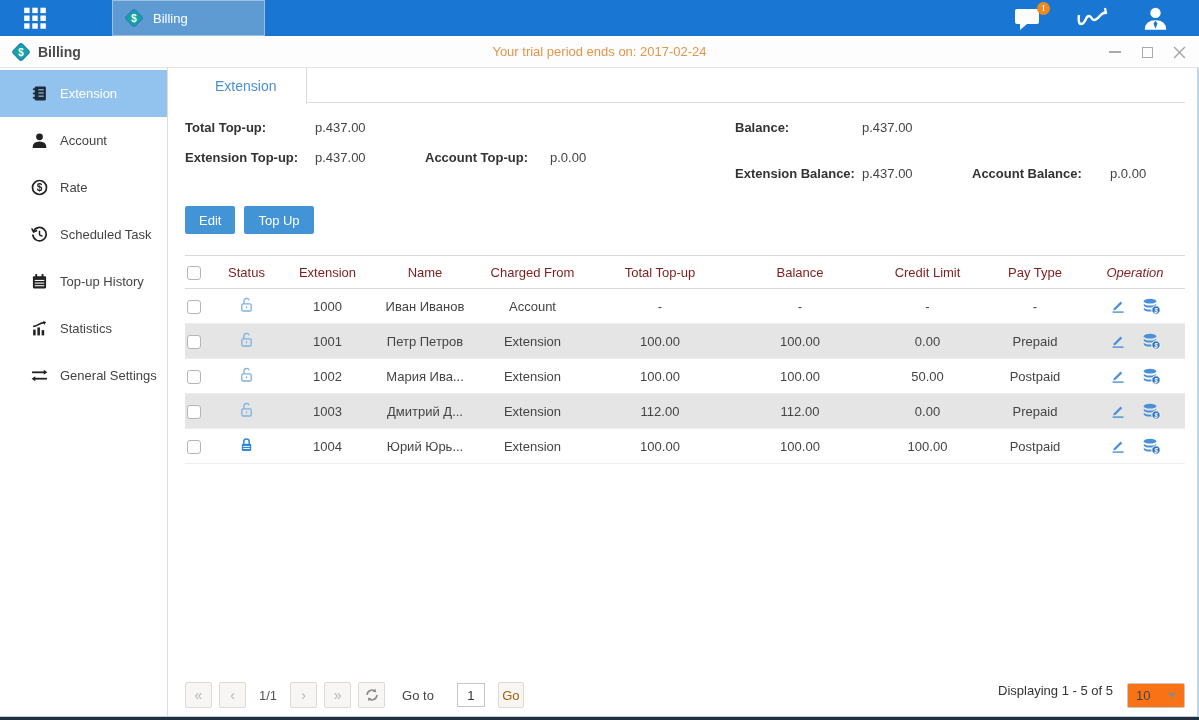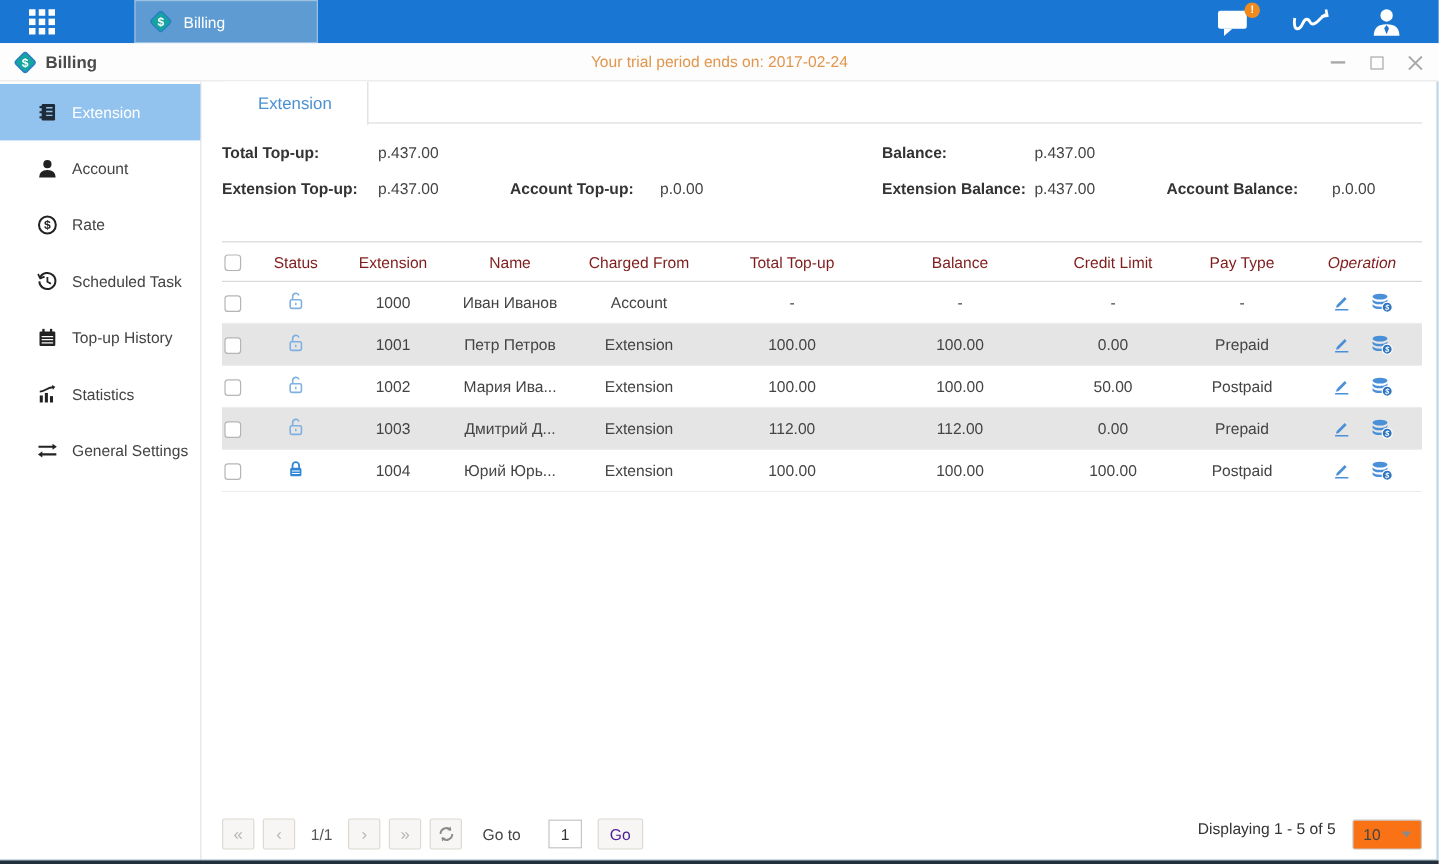--- a/index.html
+++ b/index.html
@@ -39,21 +39,21 @@
   .tab { height:36px; margin-bottom:-1px; background:#fff; border-right:1px solid #dcdcdc; padding:0 30px; display:flex; align-items:center; font-size:14px; color:#4a90d2; cursor:pointer; }
 
   
   .summary { display:flex; margin-top:17px; font-size:13px;gap:40px; }
   .sum-left { width:510px; }
   .sum-right { flex:1; }
   .sum-row { display:flex; margin-bottom:15px; align-items:baseline; }
   .sum-label { font-weight:bold; color:#333; }
   .sum-val { color:#444; }
   .sum-left .l1 { width:130px; } .sum-left .v1 { width:110px; } .sum-left .l2 { width:125px; }
-  .sum-right .l1 { width:127px; } .sum-right .v1 { width:110px; } .sum-right .l2 { width:138px; }
+  .sum-right .l1 { width:127px; } .sum-right .v1 { width:110px; } .sum-right .l2 { width:138px;margin-top:16px; }
 
   
   .btnrow { margin-top:10px; display:flex; gap:9px; }
   .btn { background:#4394d7; color:#fff; font-size:13px; border:none; border-radius:2px; height:28px; padding:0 14px; cursor:pointer; font-family:inherit; }
 
   
   .table { margin-top:21px; width:1000px; font-size:13px; color:#444; }
   .thead { display:flex; align-items:center; height:34px; border-top:1px solid #d8d8d8; border-bottom:1px solid #d8d8d8; color:#7f1d1d; }
   .trow { display:flex; align-items:center; height:35px; border-bottom:1px solid #ededed; }
   .trow.alt { background:#e5e5e5; }
@@ -272,20 +272,24 @@
         </div>
         <div class="sum-row">
           <span class="sum-label l1">Extension Balance:</span>
           <span class="sum-val v1">p.437.00</span>
           <span class="sum-label l2">Account Balance:</span>
           <span class="sum-val">p.0.00</span>
         </div>
       </div>
     </div>
 
+    <div class="btnrow">
+      <button class="btn">Edit</button>
+      <button class="btn">Top Up</button>
+    </div>
 
     <div class="table">
       <div class="thead">
         <div class="c c0"><span class="cb"></span></div>
         <div class="c c1">Status</div>
         <div class="c c2">Extension</div>
         <div class="c c3">Name</div>
         <div class="c c4">Charged From</div>
         <div class="c c5">Total Top-up</div>
         <div class="c c6">Balance</div>
@@ -478,21 +482,21 @@
         <span class="pbtn">
           <svg width="14" height="14" viewBox="0 0 16 16">
               <path d="M13.6 8 a5.6 5.6 0 0 1 -9.8 3.7" fill="none" stroke="#8a8a8a" stroke-width="1.8"></path>
               <path d="M2.4 8 a5.6 5.6 0 0 1 9.8 -3.7" fill="none" stroke="#8a8a8a" stroke-width="1.8"></path>
               <path d="M12.2 0.8 L12.4 4.8 L8.6 4.2 Z" fill="#8a8a8a"></path>
               <path d="M3.8 15.2 L3.6 11.2 L7.4 11.8 Z" fill="#8a8a8a"></path>
             </svg>
         </span>
         <span class="goto-label">Go to</span>
         <input class="goto-input" value="1" style="">
-        <span class="pbtn gobtn" style="width:38px;color:#4c1d95;font-size:13px;">Go</span>
+        <span class="pbtn gobtn" style="width:26px;color:#a16207;font-size:13px;">Go</span>
       </div>
       <div class="foot-right">
         <span class="displaying">Displaying 1 - 5 of 5</span>
         <div class="pagesize">
           <span>10</span>
           <span class="caret"></span>
         </div>
       </div>
     </div>
   </div>

